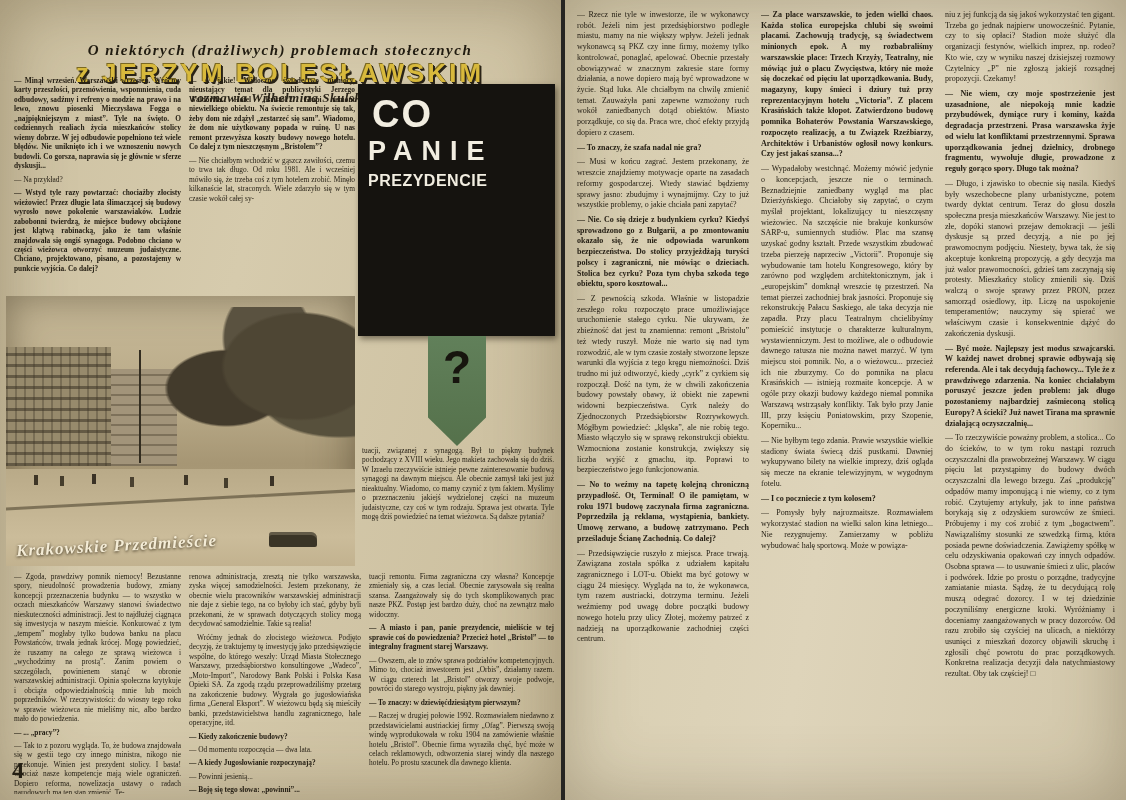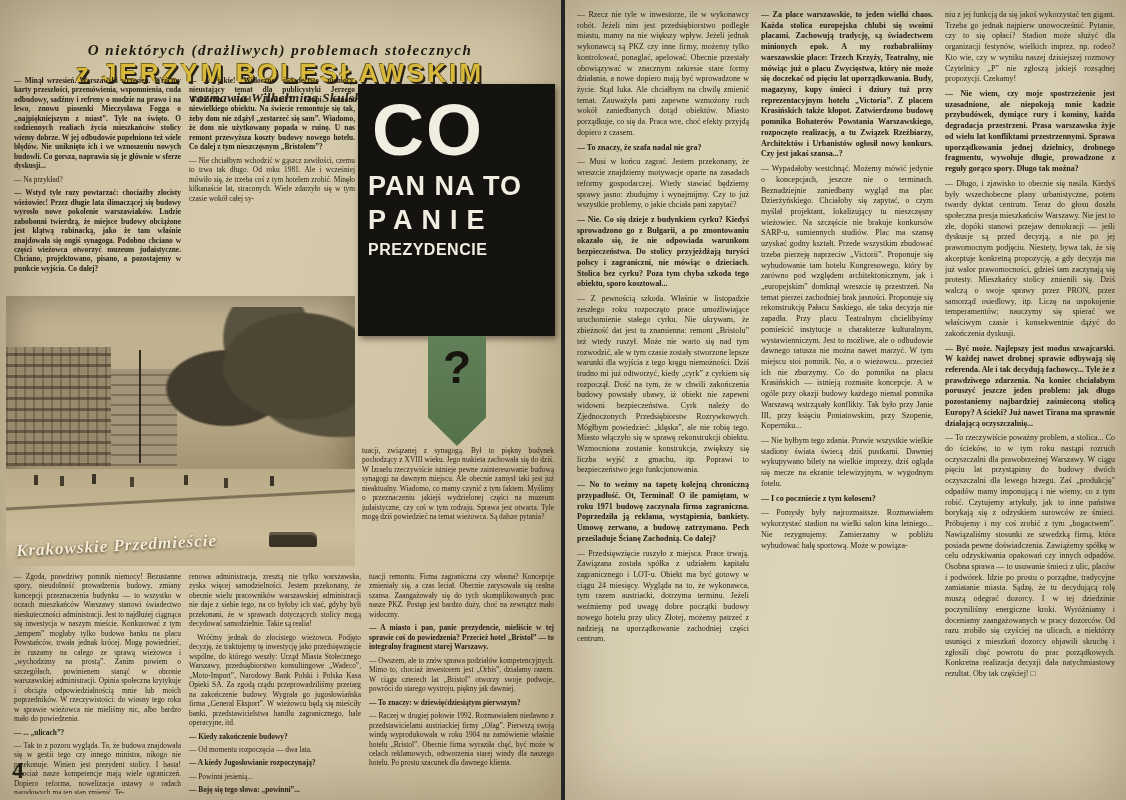--- a/index.html
+++ b/index.html
@@ -34,21 +34,21 @@
     font:italic 700 13px/1.1 "Liberation Serif",serif;
     color:#2a2418;margin-top:3px;letter-spacing:.5px;
   }
   
   .hbox{
     position:absolute;left:358px;top:84px;width:197px;height:252px;
     background:#15130f;color:#f1ede0;box-sizing:border-box;
     padding:12px 10px;font-family:"Liberation Sans",sans-serif;font-weight:800;
     box-shadow:2px 3px 6px rgba(30,24,12,.5);
   }
-  .h1{font-size:72px;line-height:.95;letter-spacing:2px;margin-left:4px;}
+  .h1{font-size:38px;line-height:.95;letter-spacing:2px;margin-left:4px;}
   .h2{font-size:27px;line-height:1.05;margin-top:8px;letter-spacing:1px;}
   .h3{font-size:27px;line-height:1.05;margin-top:5px;letter-spacing:9px;}
   .h4{font-size:16px;line-height:1.05;margin-top:8px;letter-spacing:.5px;}
   .ribbon{
     position:absolute;left:428px;top:336px;width:58px;height:110px;
     background:linear-gradient(180deg,#61805a,#55714b);
     clip-path:polygon(0 0,100% 0,100% 74%,50% 100%,0 74%);
     display:flex;justify-content:center;align-items:flex-start;
   }
   .qmark{font:800 46px/1 "Liberation Sans",sans-serif;color:#17150e;margin-top:8px;}
@@ -110,21 +110,20 @@
 <div class="page page-left">
 
   <div class="header">
     <div class="kicker">O niektórych (drażliwych) problemach stołecznych</div>
     <div class="title">z JERZYM BOLESŁAWSKIM</div>
     <div class="byline">rozmawia Wilhelmina Skulska</div>
   </div>
 
   <div class="hbox">
     <div class="h1">CO</div>
-    <div class="h2">PAN NA TO</div>
     <div class="h3">PANIE</div>
     <div class="h4">PREZYDENCIE</div>
   </div>
 
   <div class="ribbon">
     <div class="qmark">?</div>
   </div>
 
   <div class="photo">
     <div class="ph-bldg-l"></div>
@@ -148,21 +147,21 @@
     <p class="q">— A jakie! Widoczne świadectwo niemocy, nieustający temat dla publicystyki Jerzego Waldorffa. Hotel „Bristol”! Głupi remont niewielkiego obiektu. Na świecie remontuje się tak, żeby dom nie zdążył „zestarzeć się sam”. Wiadomo, że dom nie użytkowany popada w ruinę. U nas remont przewyższa koszty budowy nowego hotelu. Co dalej z tym nieszczęsnym „Bristolem”?</p>
     <p>— Nie chciałbym wchodzić w gąszcz zawiłości, czemu to trwa tak długo. Od roku 1981. Ale i wcześniej mówiło się, że trzeba coś z tym hotelem zrobić. Minęło kilkanaście lat, straconych. Wiele zdarzyło się w tym czasie wokół całej sy-</p>
   </div>
 
   <div class="col" id="l-col3">
     <p>tuacji, związanej z synagogą. Był to piękny budynek pochodzący z XVIII wieku. Jego makieta zachowała się do dziś. W Izraelu rzeczywiście istnieje pewne zainteresowanie budową synagogi na dawnym miejscu. Ale obecnie zamysł taki jest już nieaktualny. Wiadomo, co mamy czynić z tym faktem. Myślimy o przeznaczeniu jakiejś wydzielonej części na muzeum judaistyczne, czy coś w tym rodzaju. Sprawa jest otwarta. Tyle mogę dziś powiedzieć na temat wieżowca. Są dalsze pytania?</p>
   </div>
 
   <div class="col" id="l-b1">
     <p>— Zgoda, prawdziwy pomnik niemocy! Bezustanne spory, nieudolność prowadzenia budowy, zmiany koncepcji przeznaczenia budynku — to wszystko w oczach mieszkańców Warszawy stanowi świadectwo nieskuteczności administracji. Jest to najdłużej ciągnąca się inwestycja w naszym mieście. Konkurować z tym „tempem” mogłaby tylko budowa banku na placu Powstańców, trwała jednak krócej. Mogę powiedzieć, że ruszamy na całego ze sprawą wieżowca i „wychodzimy na prostą”. Zanim powiem o szczegółach, powinienem stanąć w obronie warszawskiej administracji. Opinia społeczna krytykuje i obciąża odpowiedzialnością mnie lub moich poprzedników. W rzeczywistości: do wiosny tego roku w sprawie wieżowca nie mieliśmy nic, albo bardzo mało do powiedzenia.</p>
-    <p class="q">— ... „ulicach”?</p>
+    <p class="q">— ... „pracy”?</p>
     <p>— Tak to z pozoru wygląda. To, że budowa znajdowała się w gestii tego czy innego ministra, nikogo nie przekonuje. Winien jest prezydent stolicy. I basta! Chociaż nasze kompetencje mają wiele ograniczeń. Dopiero reforma, nowelizacja ustawy o radach narodowych ma ten stan zmienić. Te-</p>
   </div>
 
   <div class="col" id="l-b2">
     <p>renowa administracja, zresztą nie tylko warszawska, zyska więcej samodzielności. Jestem przekonany, że obecnie wielu pracowników warszawskiej administracji nie daje z siebie tego, na co byłoby ich stać, gdyby byli przekonani, że w sprawach dotyczących stolicy mogą decydować samodzielnie. Takie są realia!</p>
     <p class="ind">Wróćmy jednak do złocistego wieżowca. Podjęto decyzję, że traktujemy tę inwestycję jako przedsięwzięcie wspólne, do którego weszły: Urząd Miasta Stołecznego Warszawy, przedsiębiorstwo konsultingowe „Wadeco”, „Moto-Import”, Narodowy Bank Polski i Polska Kasa Opieki SA. Za zgodą rządu przeprowadziliśmy przetarg na zakończenie budowy. Wygrała go jugosłowiańska firma „General Eksport”. W wieżowcu będą się mieściły banki, przedstawicielstwa handlu zagranicznego, hale operacyjne, itd.</p>
     <p class="q">— Kiedy zakończenie budowy?</p>
     <p>— Od momentu rozpoczęcia — dwa lata.</p>
     <p class="q">— A kiedy Jugosłowianie rozpoczynają?</p>
     <p>— Powinni jesienią...</p>

